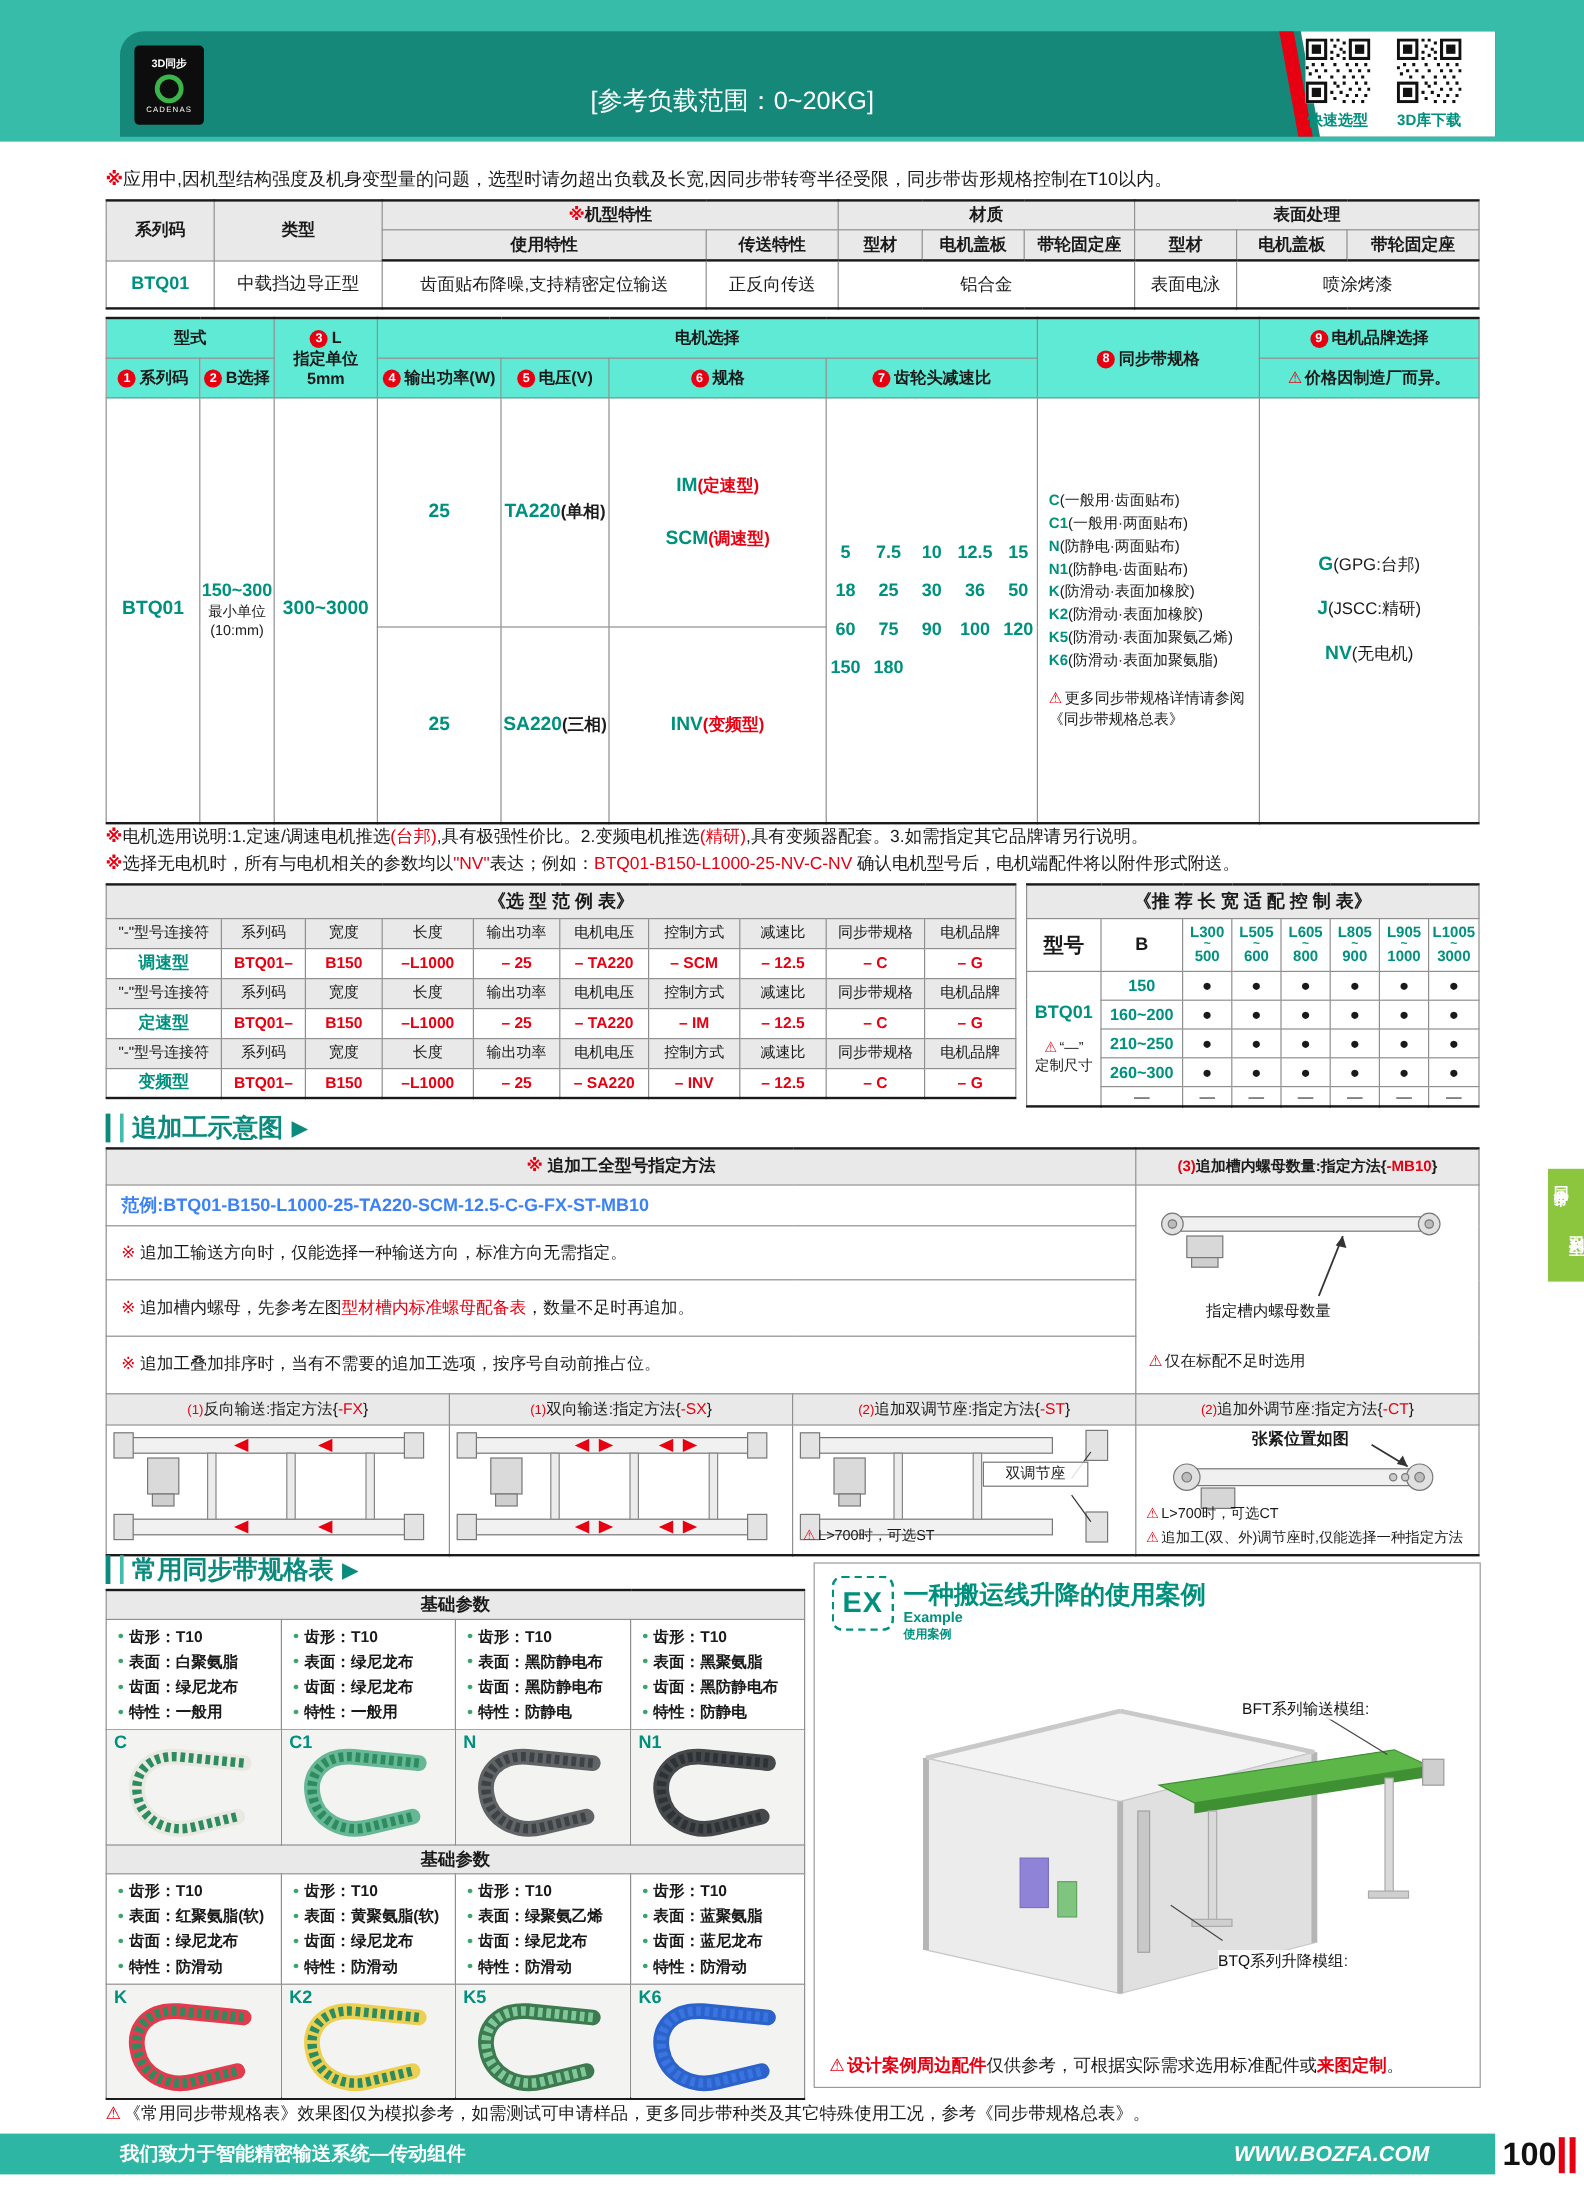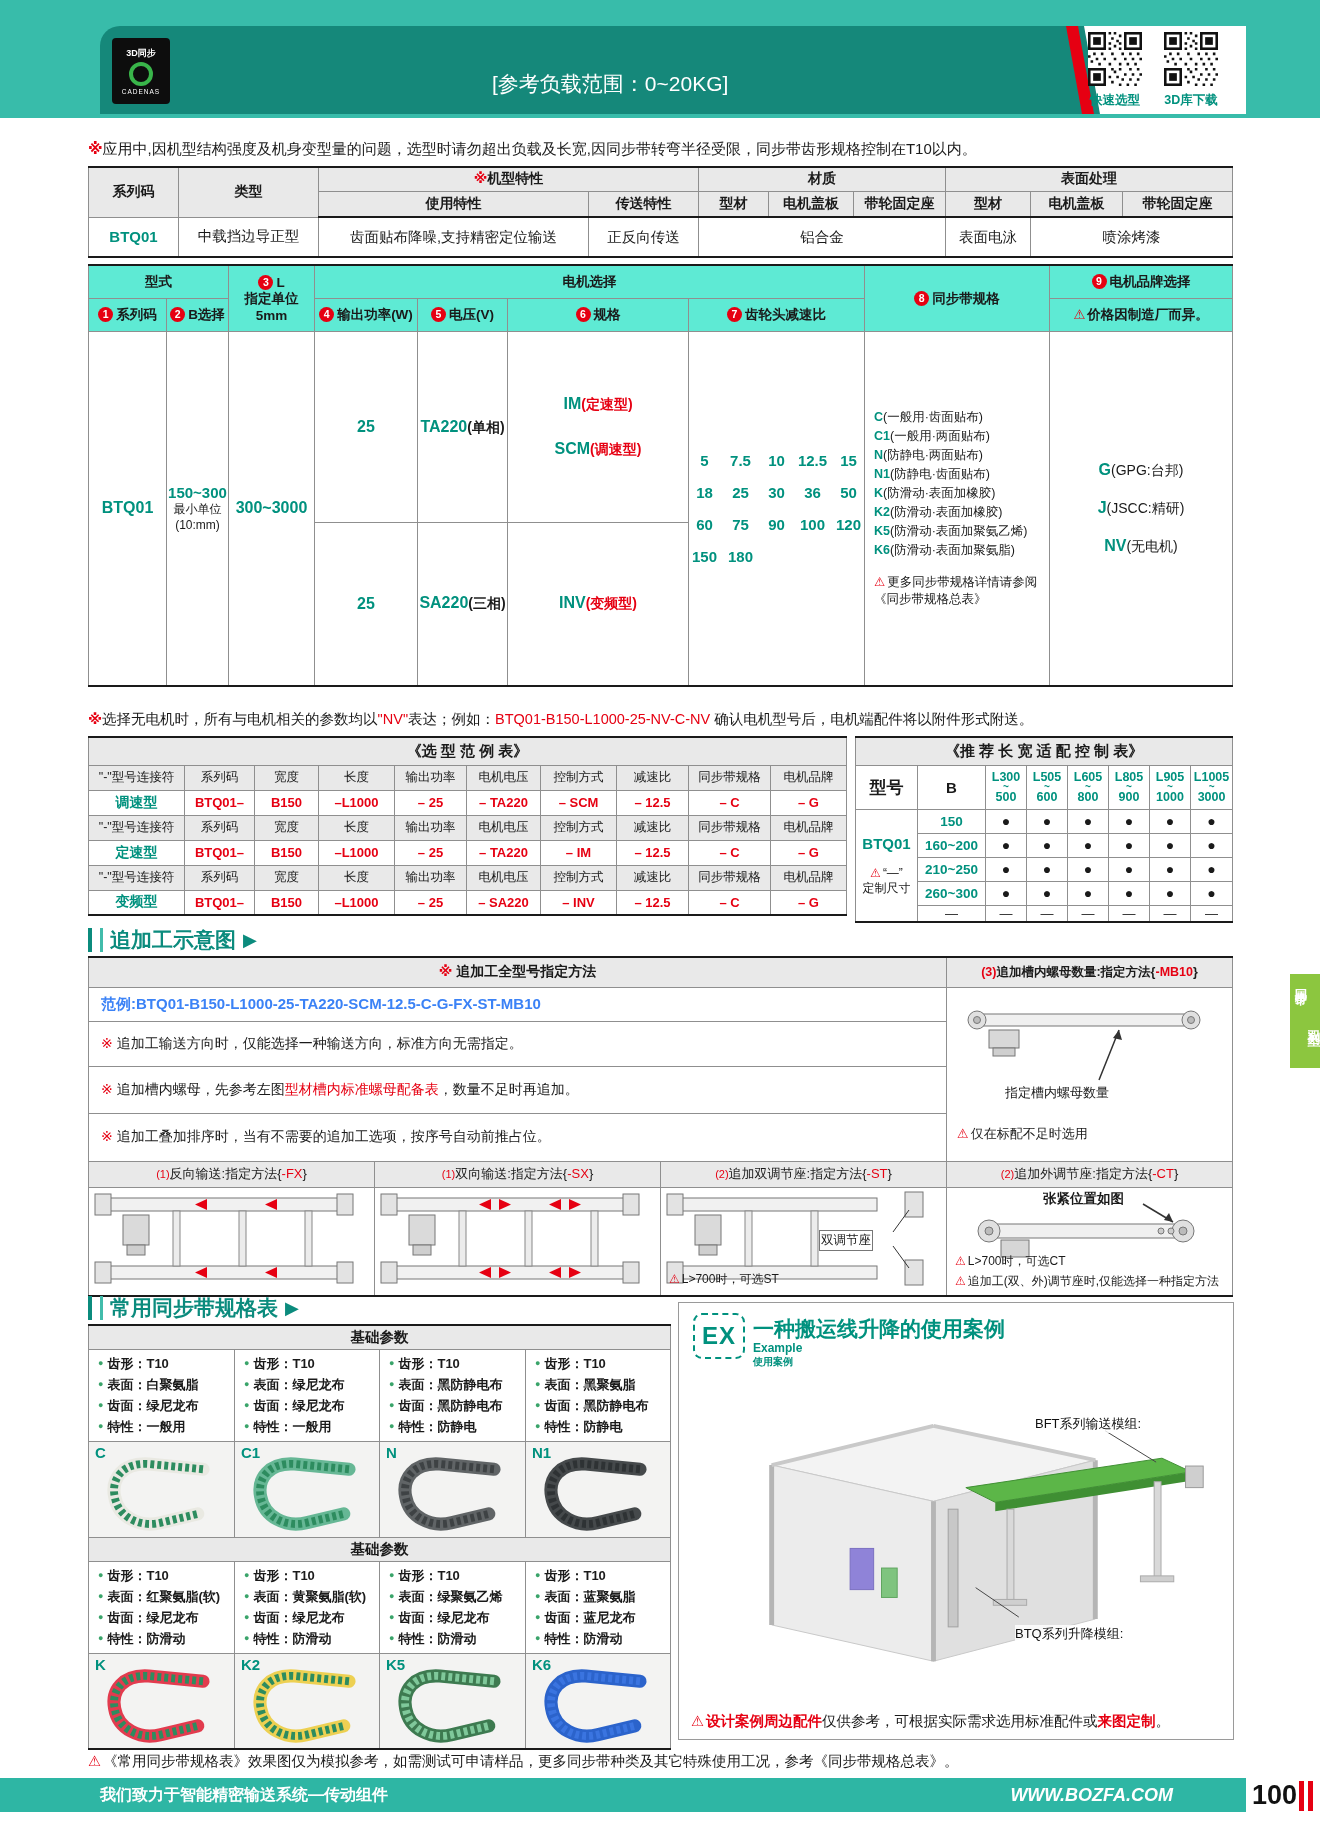--- a/index.html
+++ b/index.html
@@ -104,21 +104,21 @@
            color:#00917e;font-size:24px;font-weight:bold;display:flex;align-items:center;justify-content:center;letter-spacing:1px;}
   .extitle{position:absolute;left:74px;top:12px;font-size:21px;font-weight:bold;color:#00917e;}
   .exsub1{position:absolute;left:74px;top:38px;font-size:12px;font-weight:bold;color:#00917e;}
   .exsub2{position:absolute;left:74px;top:52px;font-size:10px;font-weight:bold;color:#00917e;}
   .mlabel{position:absolute;font-size:13px;color:#111;background:rgba(255,255,255,.8);}
   .exnote{position:absolute;left:12px;bottom:8px;font-size:14.5px;}
   .botnote{left:88px;top:1752px;font-size:14.5px;}
   
   .fbar{left:0;top:1778px;width:1246px;height:34px;background:#2eb6a4;display:flex;align-items:center;}
   .fslogan{margin-left:100px;color:#fff;font-weight:bold;font-size:16px;}
-  .fsite{margin-left:auto;margin-right:73px;color:#fff;font-weight:bold;font-style:italic;font-size:18px;}
+  .fsite{margin-left:auto;margin-right:55px;color:#fff;font-weight:bold;font-style:italic;font-size:18px;}
   .fpage{left:1252px;top:1780px;font-size:27px;font-weight:bold;color:#111;}
   .rb{top:1781px;width:5px;height:30px;background:#e60012;}
 </style>
 </head>
 <body>
 
 <svg width="0" height="0" style="position:absolute">
   <defs>
     <g id="qrp" fill="#111">
       <rect x="0" y="0" width="21" height="21" fill="#fff"></rect>
@@ -294,20 +294,23 @@
       </td>
     </tr>
     <tr class="r2">
       <td class="teal b fs16">25</td>
       <td><span class="teal b fs16">SA220</span><span class="b fs14">(三相)</span></td>
       <td><span class="teal b fs16">INV</span><span class="red b fs14">(变频型)</span></td>
     </tr>
   </tbody>
     </table>
 
+  <div class="abs mnote" style="top:688px">
+    <span class="red b">※</span><span>电机选用说明:1.定速/调速电机推选</span><span class="red">(台邦)</span><span>,具有极强性价比。2.变频电机推选</span><span class="red">(精研)</span><span>,具有变频器配套。3.如需指定其它品牌请另行说明。</span>
+  </div>
   <div class="abs mnote" style="top:710px">
     <span class="red b">※</span><span>选择无电机时，所有与电机相关的参数均以</span><span class="red">"NV"</span><span>表达；例如：</span><span class="red">BTQ01-B150-L1000-25-NV-C-NV</span><span> 确认电机型号后，电机端配件将以附件形式附送。</span>
   </div>
 
   <table class="t tb abs ext">
     <colgroup>
         <col style="width:96px">
         <col style="width:70px">
         <col style="width:64px">
         <col style="width:76px">
@@ -600,21 +603,21 @@
           <rect x="16" y="78" width="200" height="13" fill="#f1f1f1" stroke="#777"></rect>
           <rect x="6" y="74" width="16" height="21" fill="#e3e3e3" stroke="#777"></rect>
               <rect x="244" y="72" width="18" height="25" fill="#e3e3e3" stroke="#777"></rect>
           <rect x="84" y="23" width="7" height="55" fill="#ececec" stroke="#888"></rect>
               <rect x="150" y="23" width="7" height="55" fill="#ececec" stroke="#888"></rect>
           <rect x="34" y="27" width="26" height="30" fill="#dadada" stroke="#777"></rect>
               <rect x="38" y="57" width="18" height="10" fill="#cfcfcf" stroke="#777"></rect>
           <line x1="232" y1="44" x2="248" y2="22" stroke="#333"></line>
               <line x1="232" y1="58" x2="248" y2="80" stroke="#333"></line>
         </svg>
-        <div class="plabel" style="left:158px;top:42px;border:1px solid #777;padding:1px 1px">双调节座</div>
+        <div class="plabel" style="left:158px;top:30px;border:1px solid #777;padding:1px 18px">双调节座</div>
         <div class="pnote" style="left:8px;top:84px"><span class="warn-ic">⚠</span><span>L&gt;700时，可选ST</span></div>
       </td>
       <td class="pcell">
         <svg viewBox="0 0 286 104" width="286" height="104">
           <rect x="34" y="36" width="210" height="14" fill="#f0f0f0" stroke="#777"></rect>
           <circle cx="42" cy="43" r="11" fill="#e0e0e0" stroke="#777"></circle>
               <circle cx="42" cy="43" r="4" fill="#bbb" stroke="#777"></circle>
           <circle cx="236" cy="43" r="11" fill="#e0e0e0" stroke="#777"></circle>
               <circle cx="236" cy="43" r="4" fill="#bbb" stroke="#777"></circle>
           <circle cx="214" cy="43" r="3" fill="#ccc" stroke="#777"></circle>

